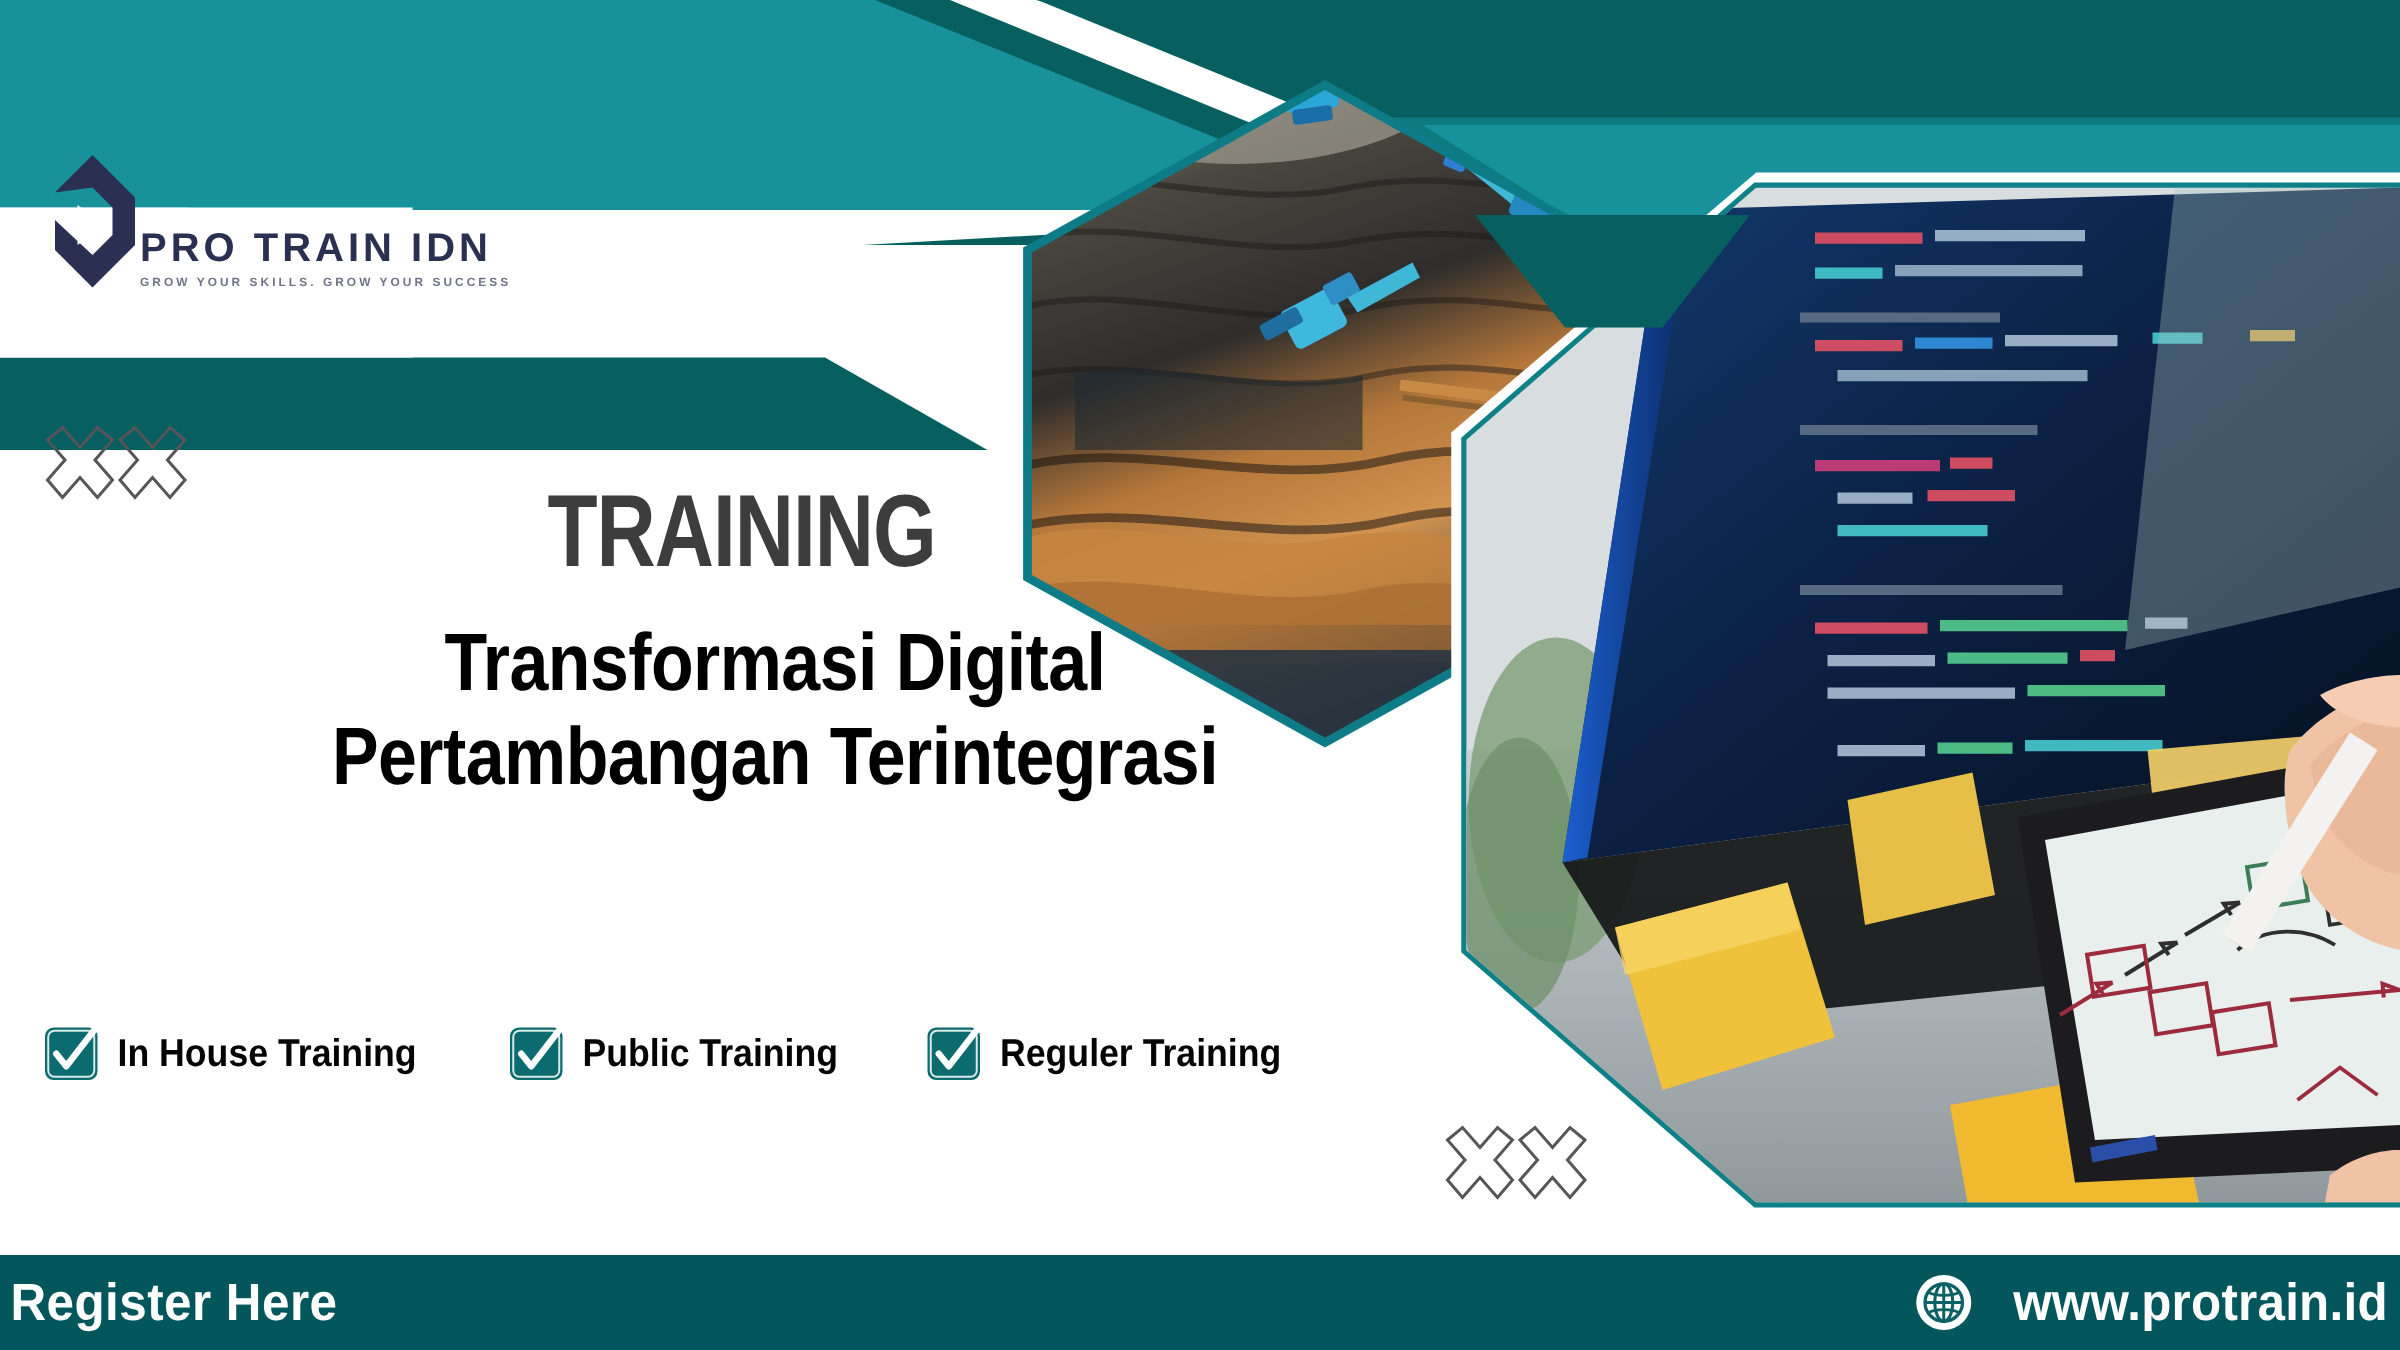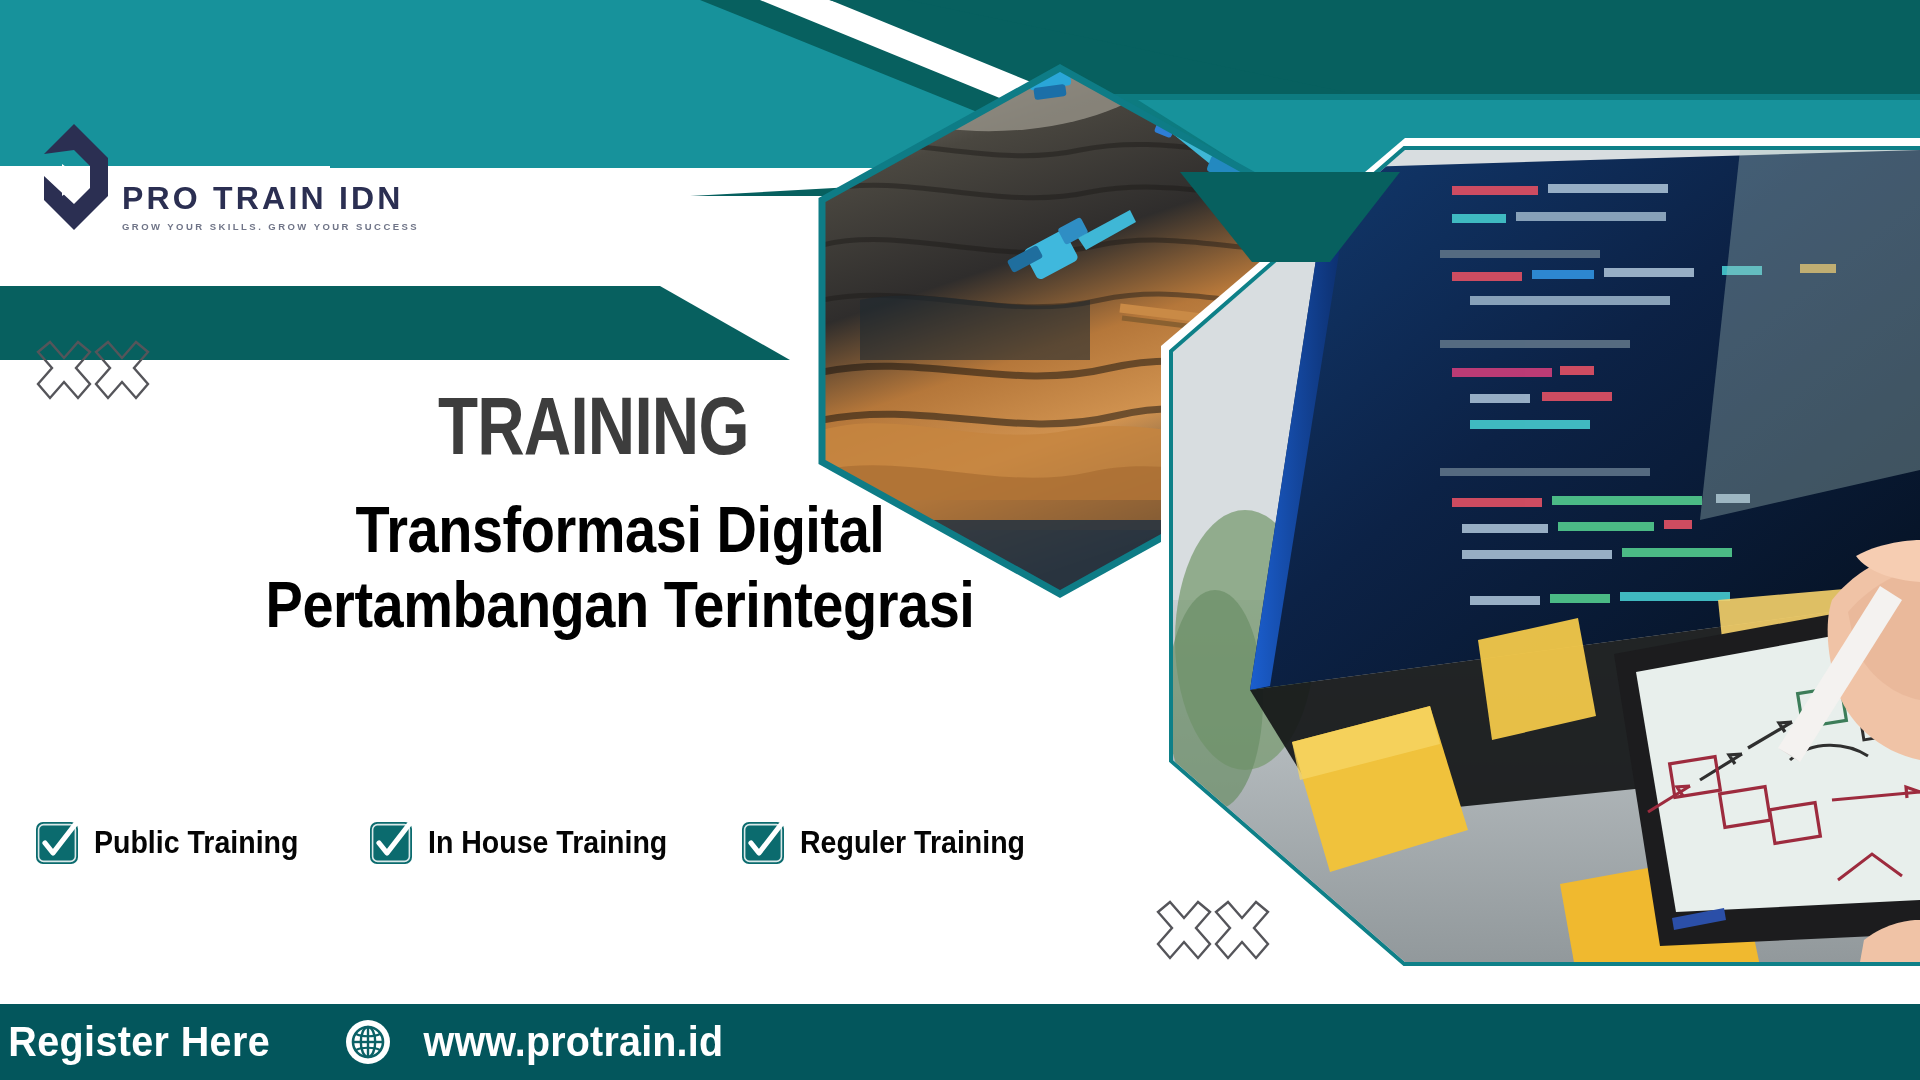--- a/index.html
+++ b/index.html
@@ -10,21 +10,21 @@
     overflow:hidden;
     position:relative;
   }
   .stage{position:absolute;inset:0;overflow:hidden;background:#fff;}
 
   
   .bg-art{position:absolute;left:0;top:0;width:1920px;height:1080px;}
 
   
   .logo-block{position:absolute;left:34px;top:118px;width:380px;}
-  .logo-row{display:flex;align-items:flex-end;gap:10px;}
+  .logo-row{display:flex;align-items:flex-end;}
   .logo-mark{width:78px;height:120px;flex:0 0 auto;}
   .logo-textwrap{padding-bottom:6px;}
   .logo-name{
     font-family:"Liberation Sans", sans-serif;
     font-weight:bold;font-size:32px;letter-spacing:3.2px;
     color:#2b2f52;line-height:1;white-space:nowrap;
   }
   .logo-tag{
     font-family:"Liberation Sans", sans-serif;
     font-weight:bold;font-size:9.5px;letter-spacing:2.45px;
@@ -58,21 +58,21 @@
   .check-label{
     font-family:"Liberation Sans Narrow","Liberation Sans",sans-serif;
     font-weight:bold;font-size:31px;color:#050505;white-space:nowrap;
     transform:scaleX(0.92);transform-origin:left center;
   }
 
   
   .footer{
     position:absolute;left:0;top:1004px;width:1920px;height:76px;
     background:#03565c;
-    display:flex;align-items:center;justify-content:flex-start;gap:66px;
+    display:flex;align-items:center;justify-content:space-between;gap:66px;
   }
   .footer-cta{
     font-family:"Liberation Sans Narrow","Liberation Sans",sans-serif;
     font-weight:bold;font-size:42px;color:#ffffff;letter-spacing:0.4px;
     transform:scaleX(0.94);transform-origin:center;
   }
   .footer-web{display:flex;align-items:center;gap:22px;}
   .globe{width:48px;height:48px;flex:0 0 auto;}
   .footer-url{
     font-family:"Liberation Sans Narrow","Liberation Sans",sans-serif;
@@ -309,30 +309,30 @@
   </div>
 
   <div class="checklist">
 
     <div class="check-item">
       <svg class="check-box" viewBox="0 0 46 46">
         <rect x="2" y="2" width="42" height="42" rx="7" fill="#0b6b6e"></rect>
         <rect x="4.6" y="4.6" width="36.8" height="36.8" rx="5" fill="none" stroke="#ffffff" stroke-width="1.6" opacity="0.85"></rect>
         <path d="M11,23 L19,33 L43,2" fill="none" stroke="#ffffff" stroke-width="5.2" stroke-linecap="round" stroke-linejoin="round"></path>
       </svg>
-      <span class="check-label">Public Training</span>
+      <span class="check-label">In House Training</span>
     </div>
 
     <div class="check-item">
       <svg class="check-box" viewBox="0 0 46 46">
         <rect x="2" y="2" width="42" height="42" rx="7" fill="#0b6b6e"></rect>
         <rect x="4.6" y="4.6" width="36.8" height="36.8" rx="5" fill="none" stroke="#ffffff" stroke-width="1.6" opacity="0.85"></rect>
         <path d="M11,23 L19,33 L43,2" fill="none" stroke="#ffffff" stroke-width="5.2" stroke-linecap="round" stroke-linejoin="round"></path>
       </svg>
-      <span class="check-label">In House Training</span>
+      <span class="check-label">Public Training</span>
     </div>
 
     <div class="check-item">
       <svg class="check-box" viewBox="0 0 46 46">
         <rect x="2" y="2" width="42" height="42" rx="7" fill="#0b6b6e"></rect>
         <rect x="4.6" y="4.6" width="36.8" height="36.8" rx="5" fill="none" stroke="#ffffff" stroke-width="1.6" opacity="0.85"></rect>
         <path d="M11,23 L19,33 L43,2" fill="none" stroke="#ffffff" stroke-width="5.2" stroke-linecap="round" stroke-linejoin="round"></path>
       </svg>
       <span class="check-label">Reguler Training</span>
     </div>

